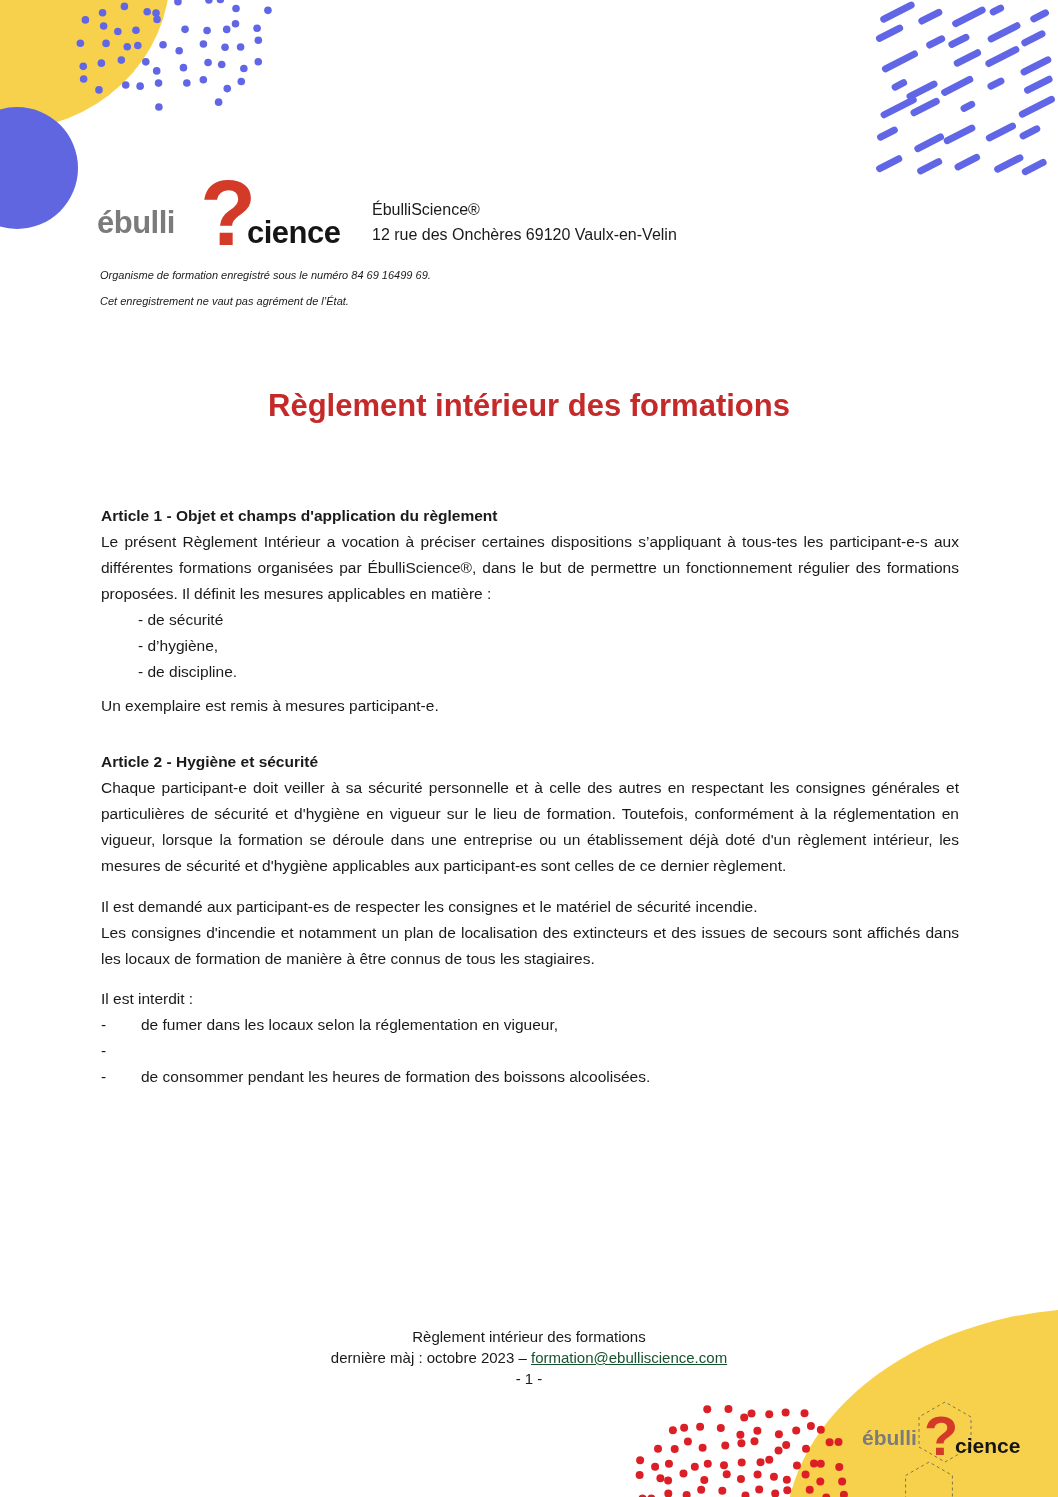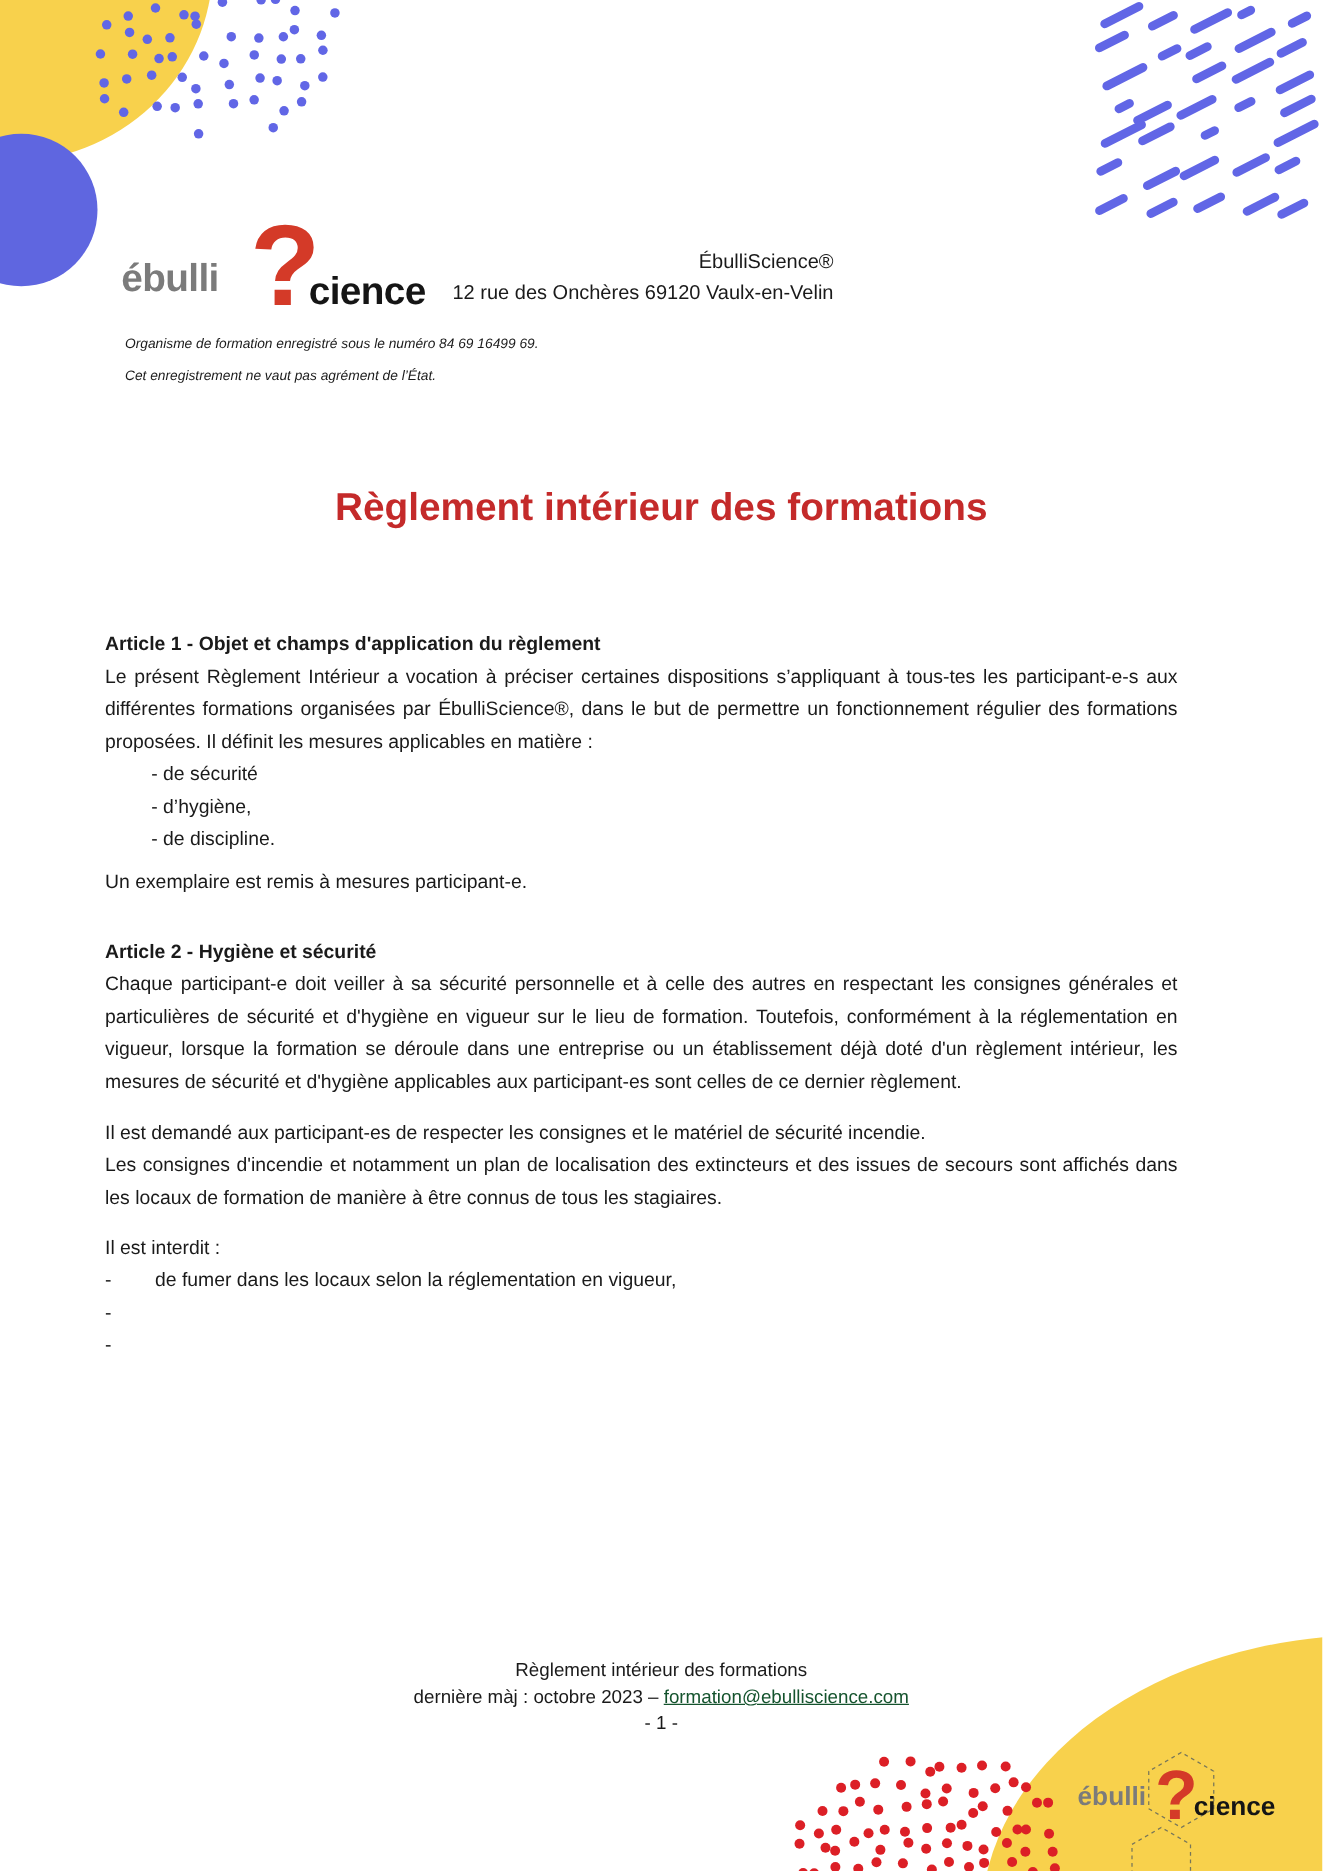--- a/index.html
+++ b/index.html
@@ -16,27 +16,27 @@
   
   .logo-top{position:absolute;left:97px;top:165px;width:260px;height:96px;z-index:2;}
   .logo-top .lg-prefix{position:absolute;left:0;top:40px;font-size:31px;font-weight:bold;color:#7B7B7B;letter-spacing:-0.5px;}
   .logo-top .lg-mark{position:absolute;left:103px;top:2px;font-size:92px;font-weight:bold;color:#D43A28;line-height:1;}
   .logo-top .lg-suffix{position:absolute;left:150px;top:50px;font-size:31px;font-weight:bold;color:#151515;letter-spacing:-0.5px;}
   .logo-br{position:absolute;left:862px;top:1408px;width:200px;height:70px;z-index:2;}
   .logo-br .lg-prefix{position:absolute;left:0;top:18px;font-size:21px;font-weight:bold;color:#7B7B7B;}
   .logo-br .lg-mark{position:absolute;left:62px;top:0;font-size:56px;font-weight:bold;color:#D43A28;line-height:1;}
   .logo-br .lg-suffix{position:absolute;left:93px;top:26px;font-size:21px;font-weight:bold;color:#151515;}
   
-  .org-block{position:absolute;left:362px;top:197px;font-size:16px;line-height:25px;z-index:2;text-align:right;}
+  .org-block{position:absolute;left:372px;top:197px;font-size:16px;line-height:25px;z-index:2;}
   .reg-block{position:absolute;left:100px;top:262px;font-size:11px;line-height:26px;font-style:italic;z-index:2;}
   
   .doc-title{position:absolute;left:0;right:0;top:388px;text-align:center;font-size:31px;font-weight:bold;
              color:#C42A2A;z-index:2;}
   
-  .content{position:absolute;left:84px;top:503px;width:858px;font-size:15.5px;line-height:26px;
+  .content{position:absolute;left:101px;top:503px;width:858px;font-size:15.5px;line-height:26px;
            text-align:justify;z-index:2;}
   .content p{margin:0;}
   .a-heading{font-weight:bold;text-align:left;}
   .indent-list{text-align:left;padding-left:37px;}
   .mt8{margin-top:8px!important;} .mt15{margin-top:15px!important;} .mt18{margin-top:18px!important;}
   .mt14{margin-top:14px!important;} .mt30{margin-top:30px!important;}
   .b{font-weight:bold;}
   .prow{display:flex;text-align:left;}
   .prow .dash{width:40px;flex:0 0 40px;}
   
@@ -243,20 +243,21 @@
     <p class="mt14">Il est interdit :</p>
     <div class="prow">
       <span class="dash">-</span>
       <span>de fumer dans les locaux selon la réglementation en vigueur,</span>
     </div>
     <div class="prow">
       <span class="dash">-</span>
     </div>
     <div class="prow">
       <span class="dash">-</span>
+      <span>de consommer pendant les heures de formation des boissons alcoolisées.</span>
     </div>
   </div>
 
   <div class="footer">
     <div>Règlement intérieur des formations</div>
     <div><span>dernière màj : octobre 2023 – </span><a href="#">formation@ebulliscience.com</a></div>
     <div>- 1 -</div>
   </div>
 
   <div class="logo-br">

